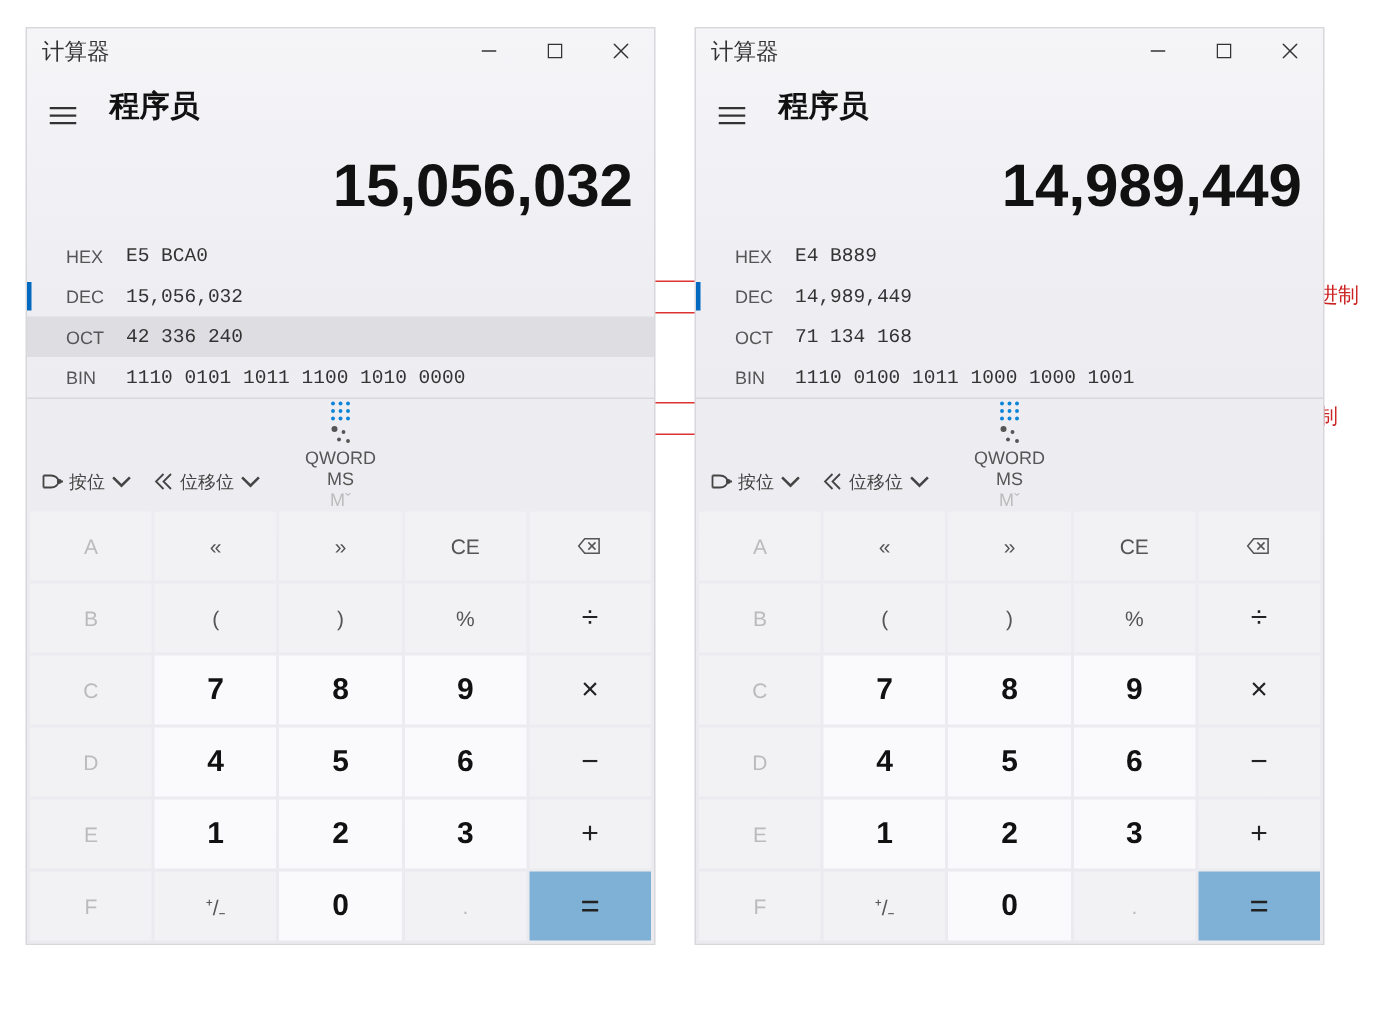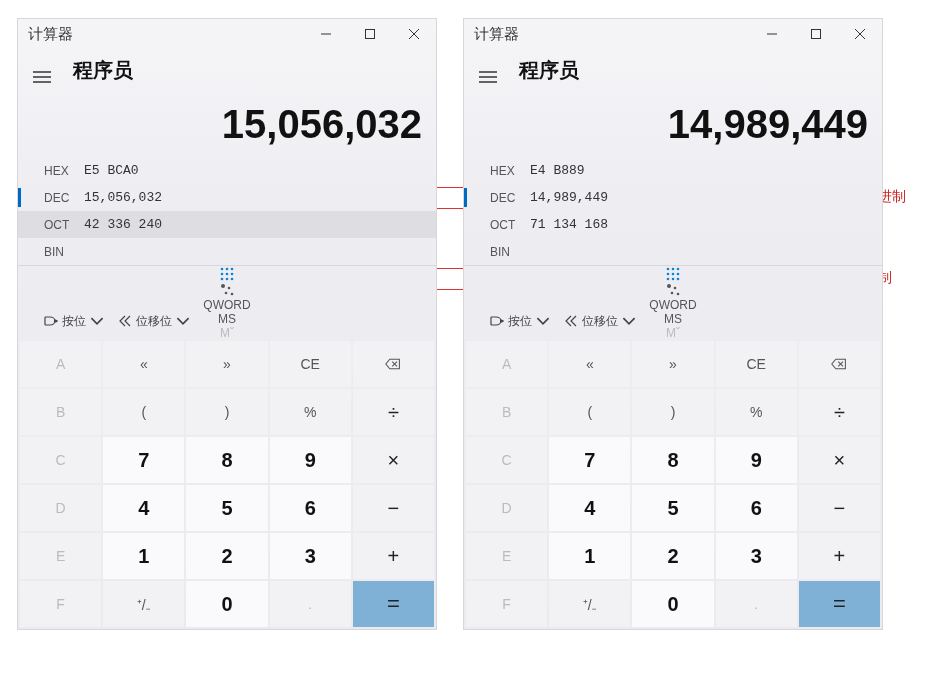--- a/index.html
+++ b/index.html
@@ -30,21 +30,21 @@
   .brow.sel::before { content:""; position:absolute; left:0; top:4px; bottom:4px; width:3px; background:#0169c0; }
   .brow .blbl { width:50px; padding-left:10px; color:#555; font-weight:500; font-size:12px; }
   .brow .bval { color:#333;font-family:Liberation Mono, monospace; }
 
   .toolrow { display:flex; border-top:1px solid #d8d8dc; height:38px;flex-direction:column; }
   .toolrow .tbtn { flex:1; display:flex; align-items:center; justify-content:center; font-size:12px; color:#555; }
   .toolrow .tbtn.active { color:#0a84d8; }
   .toolrow .tbtn.dis { color:#bbb; }
   .toolrow svg { width:16px; height:16px; }
 
-  .bitops { display:flex; align-items:center; gap:14px; padding:6px 10px; font-size:12px; color:#444; height:36px;margin-left:16px; }
+  .bitops { display:flex; align-items:center; gap:14px; padding:6px 10px; font-size:12px; color:#444; height:36px; }
   .bitops .op { display:flex; align-items:center; gap:4px; }
   .bitops svg { width:14px; height:14px; stroke:#444; fill:none; stroke-width:1.2; }
 
   .keypad { display:grid; grid-template-columns:repeat(5,1fr); grid-auto-rows:46px; gap:2px; padding:2px; }
   .key { display:flex; align-items:center; justify-content:center; background:#f2f2f5; font-size:14px; color:#555; }
   .key.num { font-size:20px; font-weight:600; color:#111; background:#fafafc; }
   .key.dis { color:#bbb; }
   .key.eq  { background:#7fb1d6; color:#222; font-size:22px; }
   .key.op  { font-size:20px; color:#222; }
   .key svg { width:16px; height:16px; stroke:#555; stroke-width:1.3; fill:none; }
@@ -99,20 +99,21 @@
     <div class="brow sel">
         <span class="blbl">DEC</span>
         <span class="bval">15,056,032</span>
       </div>
     <div class="brow" style="background:#dedee2">
         <span class="blbl">OCT</span>
         <span class="bval">42 336 240</span>
       </div>
     <div class="brow">
         <span class="blbl">BIN</span>
+        <span class="bval">1110 0101 1011 1100 1010 0000</span>
       </div>
   </div>
   <div class="toolrow">
     <div class="tbtn active">
         <svg viewBox="0 0 16 16">
           <g fill="#0a84d8">
             <circle cx="3" cy="3" r="1.3"></circle>
             <circle cx="8" cy="3" r="1.3"></circle>
             <circle cx="13" cy="3" r="1.3"></circle>
             <circle cx="3" cy="8" r="1.3"></circle>
@@ -243,20 +244,21 @@
     <div class="brow sel">
         <span class="blbl">DEC</span>
         <span class="bval">14,989,449</span>
       </div>
     <div class="brow">
         <span class="blbl">OCT</span>
         <span class="bval">71 134 168</span>
       </div>
     <div class="brow">
         <span class="blbl">BIN</span>
+        <span class="bval">1110 0100 1011 1000 1000 1001</span>
       </div>
   </div>
   <div class="toolrow">
     <div class="tbtn active">
         <svg viewBox="0 0 16 16">
           <g fill="#0a84d8">
             <circle cx="3" cy="3" r="1.3"></circle>
             <circle cx="8" cy="3" r="1.3"></circle>
             <circle cx="13" cy="3" r="1.3"></circle>
             <circle cx="3" cy="8" r="1.3"></circle>

